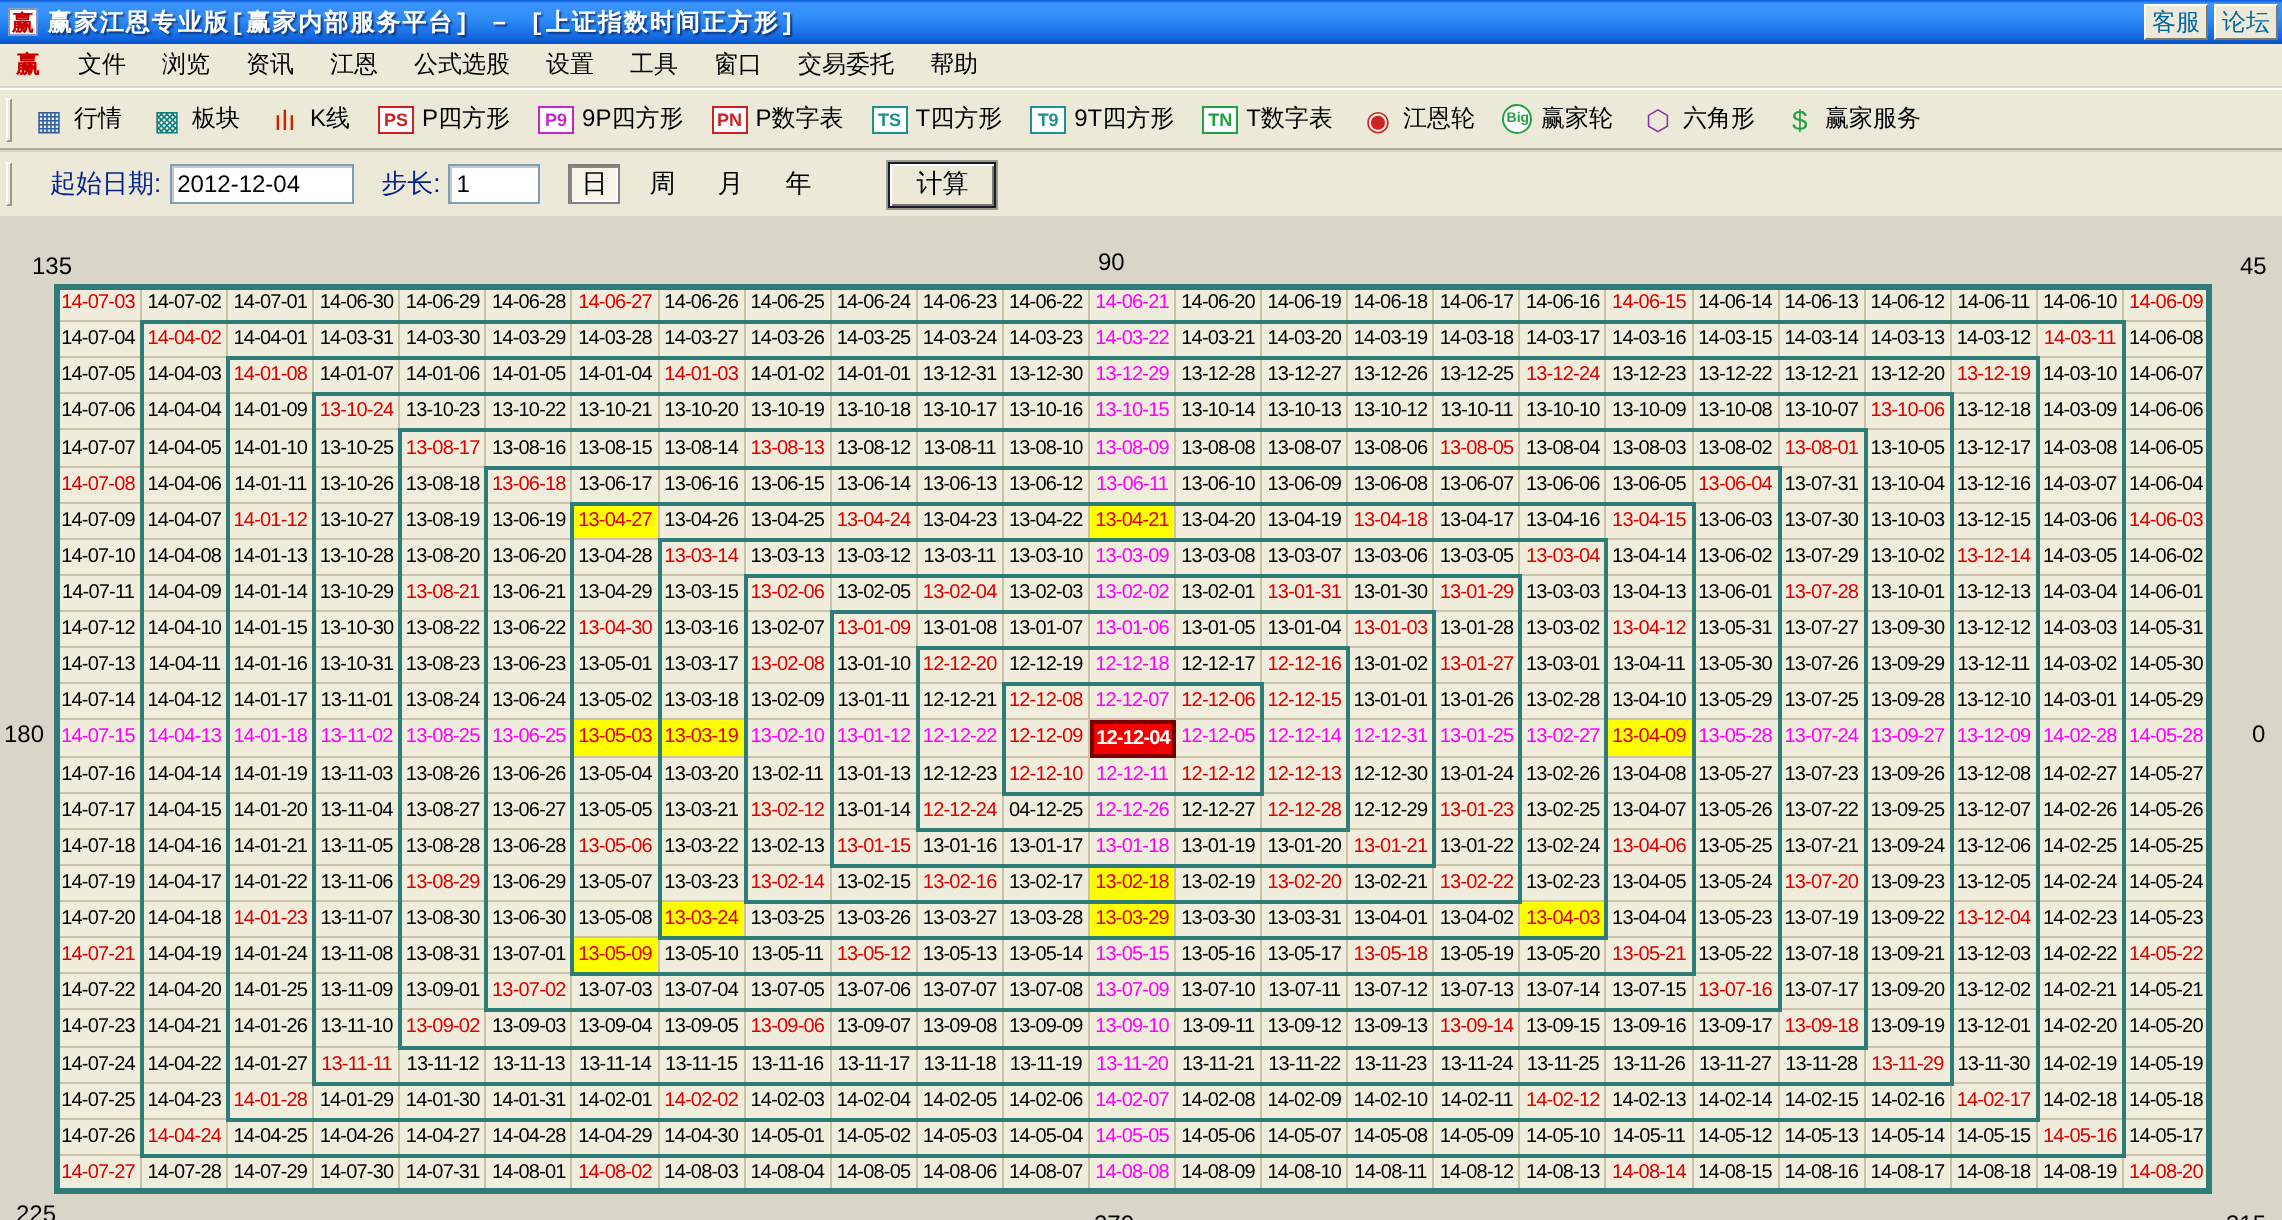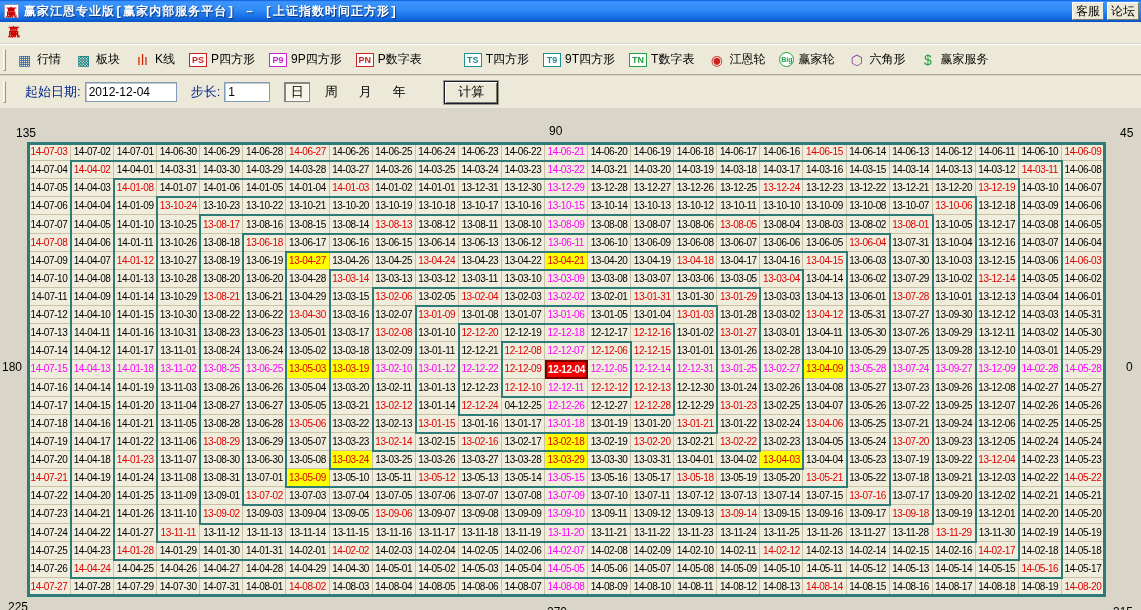--- a/index.html
+++ b/index.html
@@ -8,21 +8,21 @@
 
   
   .titlebar { position:absolute; left:0; top:0; width:1141px; height:22px;
     background:linear-gradient(180deg,#0A59D6 0%,#3D95FF 8%,#2E8BF5 45%,#1268E0 85%,#0A51C4 100%);
     display:flex; align-items:center; padding:0 2px 0 4px; overflow:hidden; }
   .win-icon { width:15px; height:14px; background:#fff; color:#CC0000; font-size:11px; font-weight:bold;
     text-align:center; line-height:14px; margin-right:5px; border:1px solid #8899bb; flex:0 0 auto; }
   .win-title { color:#fff; font-size:12px; font-weight:bold; letter-spacing:1px; white-space:nowrap;
     text-shadow:1px 1px 1px rgba(0,0,40,.55); flex:1 1 auto;font-family:Liberation Mono, monospace; }
   .title-btn { flex:0 0 auto; height:18px; min-width:32px; background:#ECE9D8; border:1px solid #fff;
-    border-right-color:#7a7a6a; border-bottom-color:#7a7a6a; color:#000000; font-size:12px;
+    border-right-color:#7a7a6a; border-bottom-color:#7a7a6a; color:#0369a1; font-size:12px;
     line-height:16px; text-align:center; margin-left:3px; padding:0 0; cursor:pointer; }
 
   
   .menubar { position:absolute; left:0; top:22px; width:1141px; height:22px; background:#ECE9D8;
     display:flex; align-items:center; font-size:12px; border-bottom:1px solid #D8D4C4; }
   .menu-logo { color:#CC0000; font-weight:bold; padding:0 10px 0 8px; }
   .menu-item { padding:2px 9px; color:#000; cursor:pointer; white-space:nowrap; }
 
   
   .toolbar { position:absolute; left:0; top:44px; width:1141px; height:31px; background:#ECE9D8;
@@ -74,20 +74,32 @@
   <span class="win-icon">赢</span>
   <span class="win-title">赢家江恩专业版[赢家内部服务平台] － [上证指数时间正方形]</span>
   <span id="title-buttons" style="display: flex;">
       <span class="title-btn">客服</span>
       <span class="title-btn">论坛</span>
     </span>
 </div>
 
 <div class="menubar">
   <span class="menu-logo">赢</span>
+  <span id="menu-items" style="display:flex;">
+      <span class="menu-item">文件</span>
+      <span class="menu-item">浏览</span>
+      <span class="menu-item">资讯</span>
+      <span class="menu-item">江恩</span>
+      <span class="menu-item">公式选股</span>
+      <span class="menu-item">设置</span>
+      <span class="menu-item">工具</span>
+      <span class="menu-item">窗口</span>
+      <span class="menu-item">交易委托</span>
+      <span class="menu-item">帮助</span>
+    </span>
 </div>
 
 <div class="toolbar">
   <span class="tb-handle"></span>
   <span id="toolbar-items" style="display:flex; align-items:center;">
       <span class="tool-item">
         <span class="ticon glyph" style="color: rgb(46, 95, 163);">▦</span>
         <span>行情</span>
       </span>
       <span class="tool-item">
@@ -104,21 +116,21 @@
       </span>
       <span class="tool-item">
         <span class="ticon box" style="color: rgb(204, 34, 204); border-color: rgb(204, 34, 204);">P9</span>
         <span>9P四方形</span>
       </span>
       <span class="tool-item">
         <span class="ticon box" style="color: rgb(204, 34, 34); border-color: rgb(204, 34, 34);">PN</span>
         <span>P数字表</span>
       </span>
       <span class="tool-item">
-        <span class="ticon box" style="color: rgb(31, 143, 143); border-color: rgb(31, 143, 143); margin-left: 28px;">TS</span>
+        <span class="ticon box" style="color: rgb(31, 143, 143); border-color: rgb(31, 143, 143);">TS</span>
         <span>T四方形</span>
       </span>
       <span class="tool-item">
         <span class="ticon box" style="color: rgb(31, 143, 143); border-color: rgb(31, 143, 143);">T9</span>
         <span>9T四方形</span>
       </span>
       <span class="tool-item">
         <span class="ticon box" style="color: rgb(34, 160, 68); border-color: rgb(34, 160, 68);">TN</span>
         <span>T数字表</span>
       </span>

